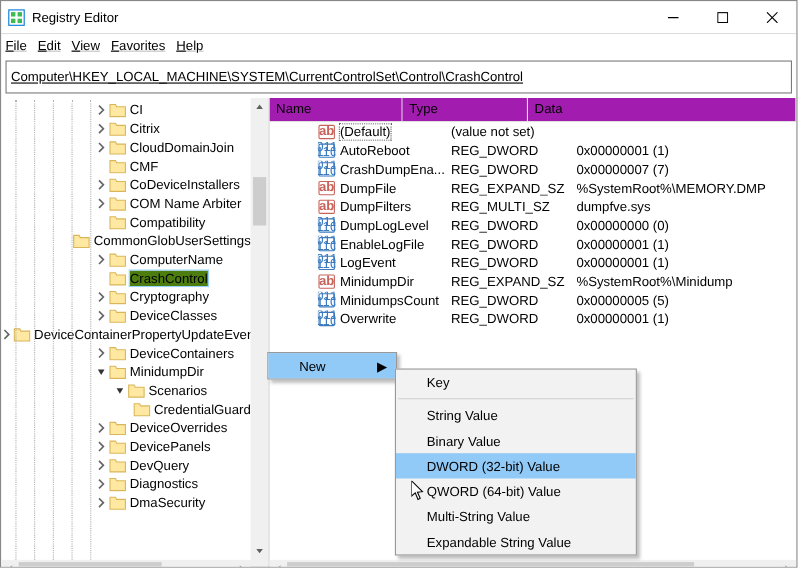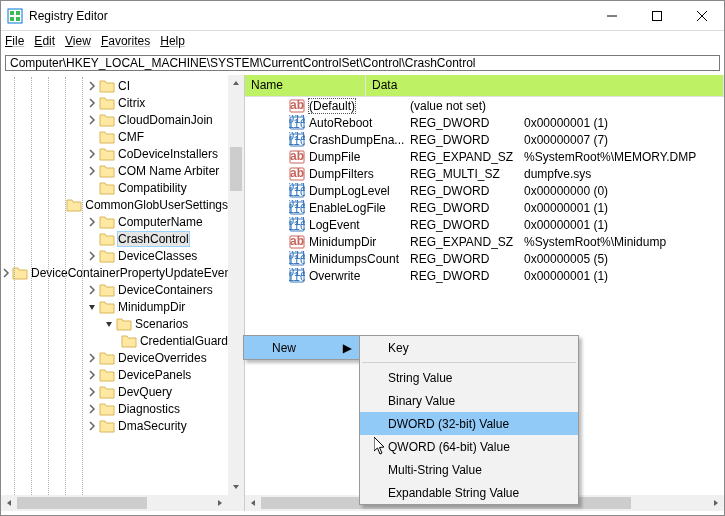--- a/index.html
+++ b/index.html
@@ -12,68 +12,68 @@
 .titlebar .win-btns { display: flex; }
 .titlebar .win-btn { width: 45px; height: 30px; display: flex; align-items: center; justify-content: center; }
 .titlebar .win-btn svg { width: 10px; height: 10px; }
 
 
 .menubar { height: 20px; display: flex; align-items: center; padding: 0 4px; }
 .menubar .menu-item { margin-right: 10px; text-decoration: underline; text-decoration-color: rgba(0,0,0,0.25); }
 .menubar .menu-item::first-letter { text-decoration: underline; }
 
 
-.addressbar { height: 16px; border: 1px solid #7a7a7a; margin: 4px; padding: 2px 4px; display: flex; align-items: center; }
+.addressbar { height: 30px; border: 1px solid #7a7a7a; margin: 4px; padding: 2px 4px; display: flex; align-items: center; text-decoration: underline; }
 .addressbar span { white-space: nowrap; overflow: hidden; }
 
 
 .main { display: flex; height: calc(516px - 30px - 20px - 30px); }
 
 
 .tree-pane { width: 244px; border-right: 1px solid #ccc; position: relative; overflow: hidden; }
 .tree-scroll { position: absolute; inset: 0 16px 16px 0; overflow: hidden; }
 .tree { padding: 2px 0; }
 .tree-row { height: 17px; display: flex; align-items: center; white-space: nowrap; }
 .tree-row .indent { display: inline-block; }
 .tree-row .chevron { width: 12px; height: 12px; display: inline-flex; align-items: center; justify-content: center; margin-right: 1px; }
 .tree-row .folder-icon { width: 16px; height: 14px; margin-right: 3px; display: inline-block; }
 .tree-row .label { }
-.tree-row.selected .label { background: #e5e5e5; outline: 1px solid #99d1ff; }
+.tree-row.selected .label { background: #4d7c0f; outline: 1px solid #99d1ff; }
 .tree-guides { position: absolute; inset: 0; pointer-events: none; }
 .vguide { position: absolute; top: 2px; bottom: 0; border-left: 1px dotted #b0b0b0; }
 
 
 .vscroll { position: absolute; right: 0; top: 0; bottom: 16px; width: 16px; background: #f0f0f0; display: flex; flex-direction: column; }
 .hscroll { position: absolute; left: 0; right: 16px; bottom: 0; height: 16px; background: #f0f0f0; display: flex; }
 .sb-btn { width: 16px; height: 16px; display: flex; align-items: center; justify-content: center; background: #f0f0f0; }
 .sb-track { flex: 1; position: relative; background: #f0f0f0; }
 .sb-thumb { position: absolute; background: #cdcdcd; }
 .vscroll .sb-thumb { left: 2px; right: 2px; }
 .hscroll .sb-thumb { top: 2px; bottom: 2px; }
 .sb-corner { position: absolute; right: 0; bottom: 0; width: 16px; height: 16px; background: #f0f0f0; }
 
 
 .list-pane { flex: 1; position: relative; overflow: hidden; }
 .list-header { height: 22px; display: flex; border-bottom: 1px solid #e0e0e0; }
-.col-header { padding: 3px 6px; border-right: 1px solid #e5e5e5; background: #bef264; }
+.col-header { padding: 3px 6px; border-right: 1px solid #e5e5e5; background: #a21caf; }
 .list-body { position: absolute; top: 22px; bottom: 16px; left: 0; right: 0; overflow: hidden; }
 .list-row { height: 17px; display: flex; align-items: center; }
 .list-row .cell { padding: 0 6px; white-space: nowrap; overflow: hidden; display: flex; align-items: center; }
 .list-row .cell.name { width: 121px; margin-left: 38px; }
 .list-row .cell.type { width: 114px; }
 .list-row .cell.data { }
 .val-icon { width: 16px; height: 16px; margin-right: 4px; display: inline-block; }
 
 
 .context-menu { position: absolute; background: #f2f2f2; border: 1px solid #999; box-shadow: 3px 3px 3px rgba(0,0,0,0.25); }
 .context-menu .cm-item { height: 23px; display: flex; align-items: center; padding: 0 24px 0 28px; position: relative; }
 .context-menu .cm-item.highlight { background: #91c9f7; }
 .context-menu .cm-item .arrow { position: absolute; right: 8px; }
 .context-menu .cm-sep { height: 1px; margin: 3px 2px; background: #d0d0d0; }
-.submenu1 { left: 242px; top: 334px; width: 118px; }
+.submenu1 { left: 242px; top: 319px; width: 118px; }
 .submenu2 { left: 358px; top: 334px; width: 220px; }
 
 .cursor { position: absolute; left: 373px; top: 436px; z-index: 100; pointer-events: none; }
 
 
 .folder-icon svg, .val-icon svg, .app-icon svg { display: block; }
 </style>
 </head>
 <body>
 
@@ -261,20 +261,34 @@
             <span class="chevron">
               <svg width="10" height="10" viewBox="0 0 10 10">
                 <path d="M3 1 L7 5 L3 9" fill="none" stroke="#666" stroke-width="1.5"></path>
               </svg>
             </span>
             <span class="folder-icon">
               <svg width="16" height="14" viewBox="0 0 16 14">
                 <path d="M1 3 L1 13 L15 13 L15 4 L7 4 L6 2 L1 2 Z" fill="#ffe9a2" stroke="#d9b65a"></path>
               </svg>
             </span>
+            <span class="label">Cryptography</span>
+          </div>
+          <div class="tree-row">
+            <span class="indent" style="width: 85px;"></span>
+            <span class="chevron">
+              <svg width="10" height="10" viewBox="0 0 10 10">
+                <path d="M3 1 L7 5 L3 9" fill="none" stroke="#666" stroke-width="1.5"></path>
+              </svg>
+            </span>
+            <span class="folder-icon">
+              <svg width="16" height="14" viewBox="0 0 16 14">
+                <path d="M1 3 L1 13 L15 13 L15 4 L7 4 L6 2 L1 2 Z" fill="#ffe9a2" stroke="#d9b65a"></path>
+              </svg>
+            </span>
             <span class="label">DeviceClasses</span>
           </div>
           <div class="tree-row">
             <span class="indent" style="width: 85px;"></span>
             <span class="chevron">
               <svg width="10" height="10" viewBox="0 0 10 10">
                 <path d="M3 1 L7 5 L3 9" fill="none" stroke="#666" stroke-width="1.5"></path>
               </svg>
             </span>
             <span class="folder-icon">
@@ -437,20 +451,21 @@
             <path d="M6 4 L2 1 L2 7 Z" fill="#606060"></path>
           </svg>
         </div>
     </div>
     <div class="sb-corner"></div>
   </div>
 
   <div class="list-pane">
     <div class="list-header">
       <div class="col-header" style="width:121px">Name</div>
+      <div class="col-header" style="width:114px">Type</div>
       <div class="col-header" style="flex:1">Data</div>
     </div>
     <div class="list-body" id="list-container">
         <div class="list-row">
           <div class="cell name">
             <span class="val-icon">
               <svg width="16" height="16" viewBox="0 0 16 16">
                 <rect x="1" y="2" width="14" height="12" rx="1" fill="#fff" stroke="#c8635a"></rect>
                 <text x="8" y="11" text-anchor="middle" font-size="8" fill="#c8635a" font-weight="bold">ab</text>
               </svg>

